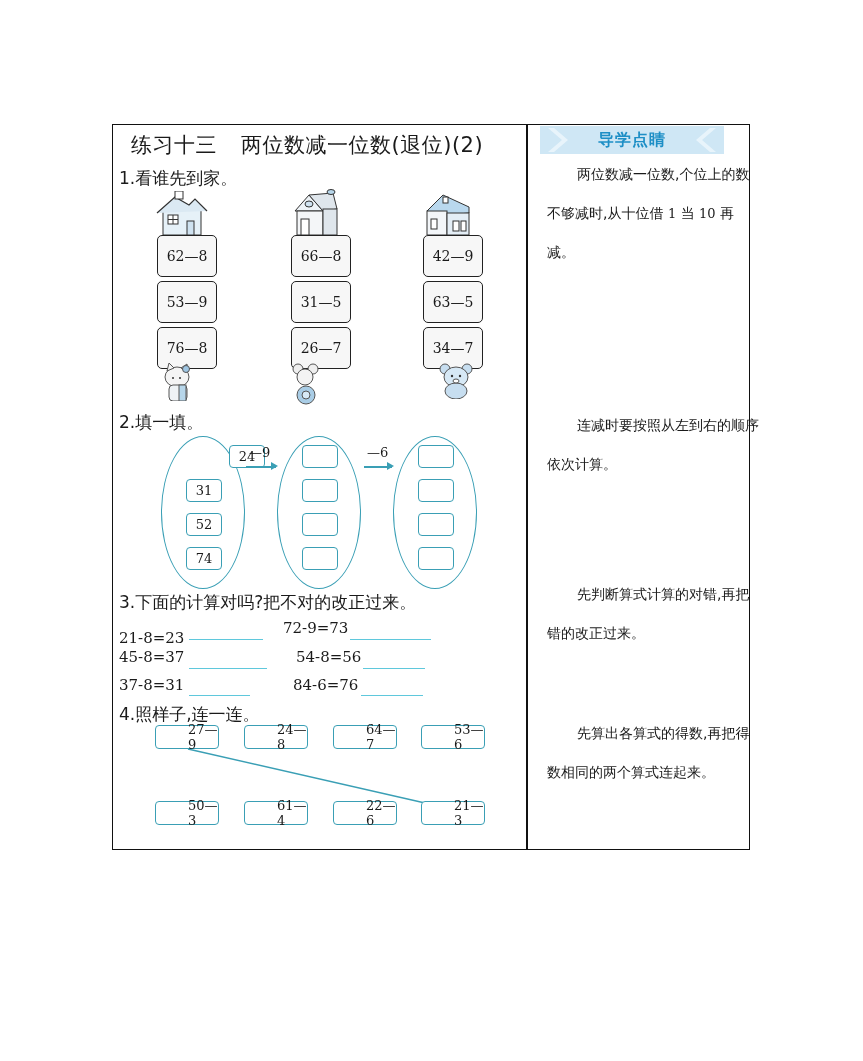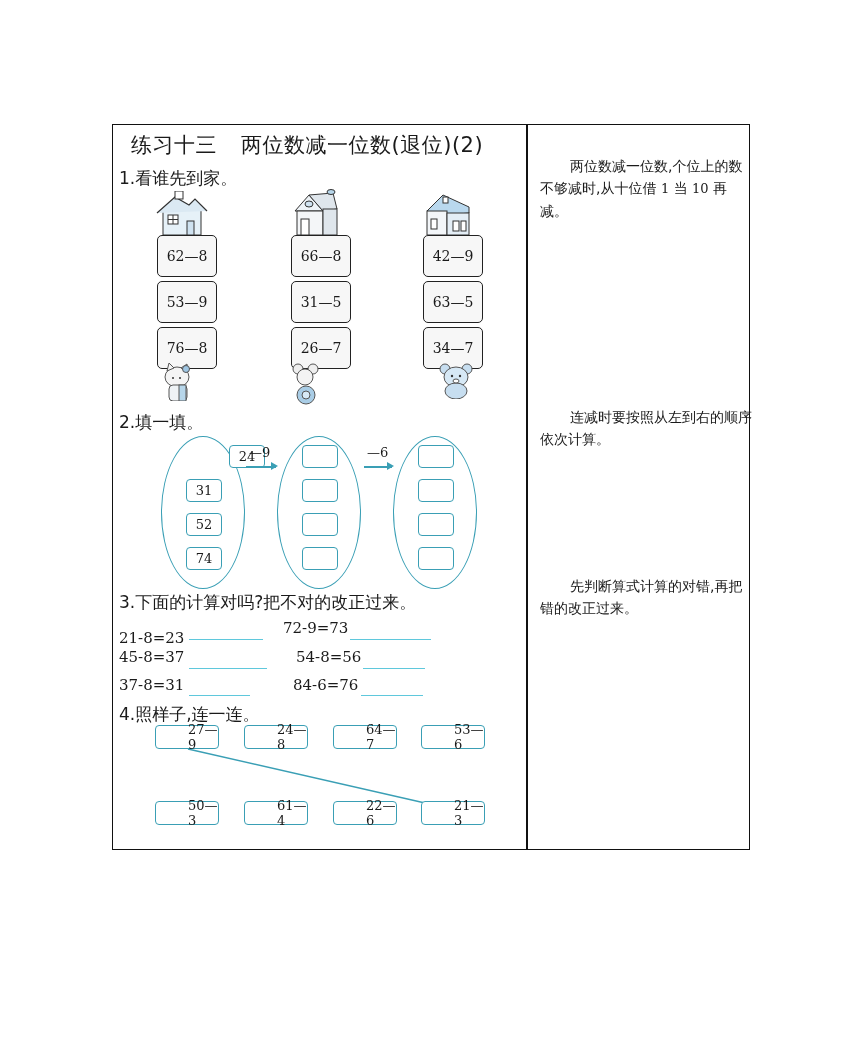--- a/index.html
+++ b/index.html
@@ -33,21 +33,21 @@
   .eq { position: absolute; font-family: "DejaVu Serif", "Liberation Serif", serif; font-size: 15px; white-space: nowrap; }
   .blank { position: absolute; height: 1px; background: #5fc8dc; }
 
   .match-box { position: absolute; width: 64px; height: 24px; border: 1.4px solid #3a9fb5; border-radius: 4px;
                box-sizing: border-box; display: flex; align-items: center; justify-content: center;
                font-family: "DejaVu Serif", "Liberation Serif", serif; font-size: 13px; background: #fff; padding-left: 32px; }
 
   .banner { position: absolute; left: 12px; top: 1px; width: 184px; height: 28px; }
   .banner-label { position: absolute; left: 0; top: 0; width: 184px; height: 28px; display: flex; align-items: center;
                   justify-content: center; font-size: 16px; font-weight: bold; color: #1e8fc6; letter-spacing: 1px; }
-  .tip { position: absolute; left: 12px; width: 212px; font-size: 14px; line-height: 22px; }
+  .tip { position: absolute; left: 19px; width: 212px; font-size: 14px; line-height: 39px; }
   .tip .indent { display: inline-block; width: 30px; }
   .tip .serif { font-family: "DejaVu Serif", "Liberation Serif", serif; font-size: 13px; }
 </style>
 </head>
 <body>
 
 <div class="sheet">
   <div class="divider"></div>
 
   <div class="left">
@@ -177,31 +177,42 @@
     <div class="match-box" style="left:220px; top:600px;">64—7</div>
     <div class="match-box" style="left:308px; top:600px;">53—6</div>
 
     <div class="match-box" style="left:42px; top:676px;">50—3</div>
     <div class="match-box" style="left:131px; top:676px;">61—4</div>
     <div class="match-box" style="left:220px; top:676px;">22—6</div>
     <div class="match-box" style="left:308px; top:676px;">21—3</div>
   </div>
 
   <div class="right">
+    <div class="banner">
+      <svg width="184" height="28" viewBox="0 0 184 28" style="position:absolute; left:0; top:0;">
+        <rect x="0" y="0" width="184" height="28" fill="#cfe7f5"></rect>
+        <path d="M8 2 L22 14 L8 26 L14 26 L28 14 L14 2 Z" fill="#e8f4fb"></path>
+        <path d="M176 2 L162 14 L176 26 L170 26 L156 14 L170 2 Z" fill="#e8f4fb"></path>
+      </svg>
+      <div class="banner-label">导学点睛</div>
+    </div>
 
     <div class="tip" style="top:30px;">
       <span class="indent"></span><span>两位数减一位数,个位上的数不够减时,从十位借</span>
       <span class="serif">1</span>
       <span>当</span>
       <span class="serif">10</span>
       <span>再减。</span>
     </div>
 
     <div class="tip" style="top:281px;">
       <span class="indent"></span><span>连减时要按照从左到右的顺序依次计算。</span>
     </div>
 
     <div class="tip" style="top:450px;">
       <span class="indent"></span><span>先判断算式计算的对错,再把错的改正过来。</span>
     </div>
 
+    <div class="tip" style="top:589px;">
+      <span class="indent"></span><span>先算出各算式的得数,再把得数相同的两个算式连起来。</span>
+    </div>
   </div>
 </div>
 
 </body></html>

